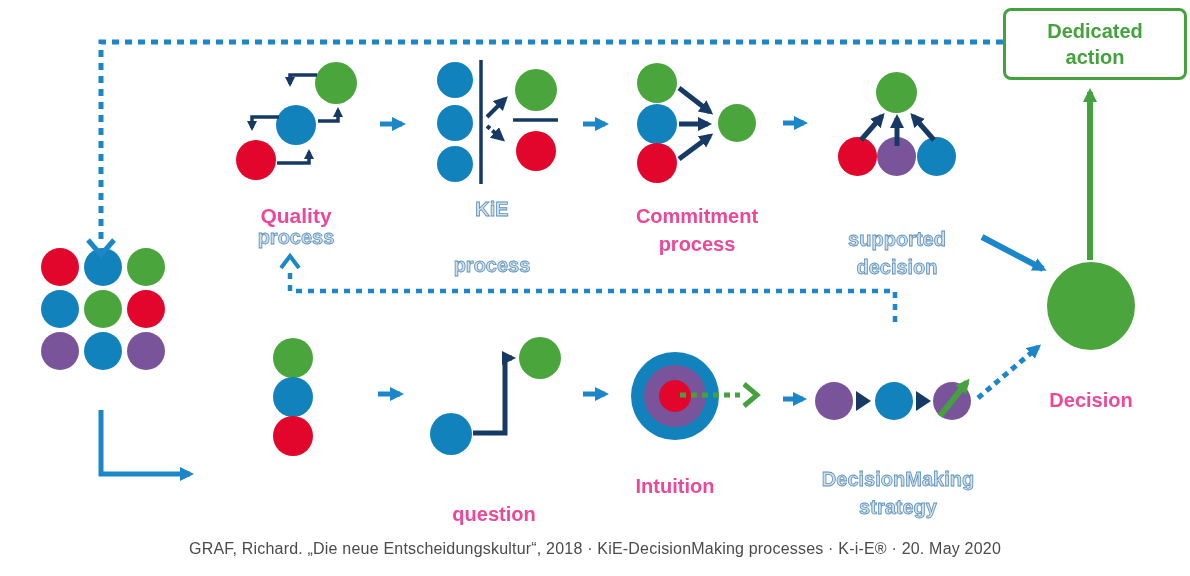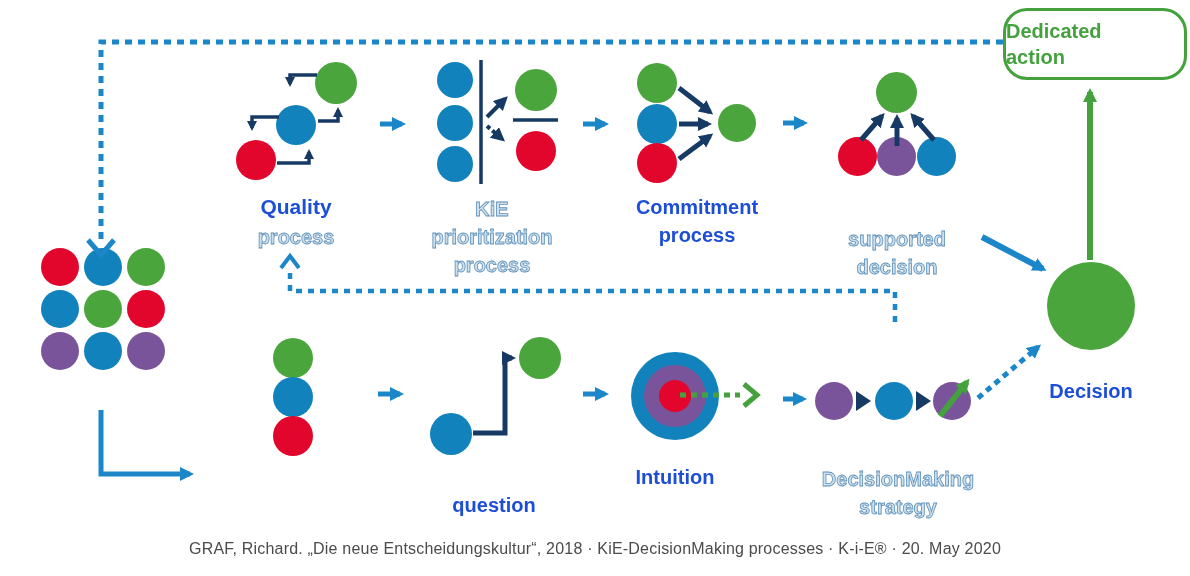--- a/index.html
+++ b/index.html
@@ -2,32 +2,32 @@
 <html><head>
 <meta charset="utf-8">
 <style>
   html,body{margin:0;padding:0;background:#fff;}
   #stage{
     position:relative;width:1190px;height:576px;background:#ffffff;
     font-family:"Liberation Sans", sans-serif;overflow:hidden;
   }
   .dot{position:absolute;border-radius:50%;}
   .lbl{
-    position:absolute;text-align:center;color:#1d4ed8;font-weight:600;
-    font-size:20px;line-height:26px;white-space:nowrap;
+    position:absolute;text-align:center;color:#ec4899;font-weight:600;
+    font-size:20px;line-height:26px;white-space:nowrap;margin-top:9px;
   }
   .ghost{
     position:absolute;text-align:center;font-weight:600;font-size:20px;line-height:26px;
     color:#cfe0ec;-webkit-text-stroke:0.8px #5b8fb9;white-space:nowrap;
   }
   .big{font-size:21px;}
   #dedicated-box{
     position:absolute;left:1003px;top:8px;width:178px;height:66px;
-    border:3px solid #44a13d;border-radius:24px;background:#ffffff;
-    display:flex;flex-direction:column;align-items:flex-start;justify-content:center;
+    border:3px solid #44a13d;border-radius:8px;background:#ffffff;
+    display:flex;flex-direction:column;align-items:center;justify-content:center;
     color:#44a13d;font-size:20px;font-weight:600;line-height:26px;
   }
   #caption{
     position:absolute;left:0;top:540px;width:1190px;text-align:center;
     color:#4b4b4b;font-size:16px;font-weight:500;letter-spacing:0.2px;
   }
   svg.connectors{position:absolute;left:0;top:0;pointer-events:none;}
 </style>
 </head>
 <body>
@@ -49,21 +49,20 @@
   <div class="dot" style="left: 236px; top: 140px; width: 40px; height: 40px; background-color: rgb(226, 6, 44);"></div>
   <div class="lbl big" style="left:216px;top:194px;width:160px">Quality</div>
   <div class="ghost" style="left:216px;top:224px;width:160px">process</div>
 
   <div class="dot" style="left: 437px; top: 62px; width: 36px; height: 36px; background-color: rgb(18, 130, 188);"></div>
   <div class="dot" style="left: 437px; top: 105px; width: 36px; height: 36px; background-color: rgb(18, 130, 188);"></div>
   <div class="dot" style="left: 437px; top: 146px; width: 36px; height: 36px; background-color: rgb(18, 130, 188);"></div>
   <div class="dot" style="left: 515px; top: 69px; width: 42px; height: 42px; background-color: rgb(74, 165, 60);"></div>
   <div class="dot" style="left: 516px; top: 131px; width: 40px; height: 40px; background-color: rgb(226, 6, 44);"></div>
   <div class="ghost" style="left:412px;top:196px;width:160px">KiE</div>
-  <div class="ghost" style="left:412px;top:224px;width:160px">prioritization</div>
   <div class="ghost" style="left:412px;top:252px;width:160px">process</div>
 
   <div class="dot" style="left: 637px; top: 63px; width: 40px; height: 40px; background-color: rgb(74, 165, 60);"></div>
   <div class="dot" style="left: 637px; top: 104px; width: 40px; height: 40px; background-color: rgb(18, 130, 188);"></div>
   <div class="dot" style="left: 637px; top: 143px; width: 40px; height: 40px; background-color: rgb(226, 6, 44);"></div>
   <div class="dot" style="left: 718px; top: 104px; width: 38px; height: 38px; background-color: rgb(74, 165, 60);"></div>
   <div class="lbl" style="left:617px;top:194px;width:160px">Commitment</div>
   <div class="lbl" style="left:617px;top:222px;width:160px">process</div>
 
   <div class="dot" style="left: 838px; top: 137px; width: 39px; height: 39px; background-color: rgb(226, 6, 44);"></div>

